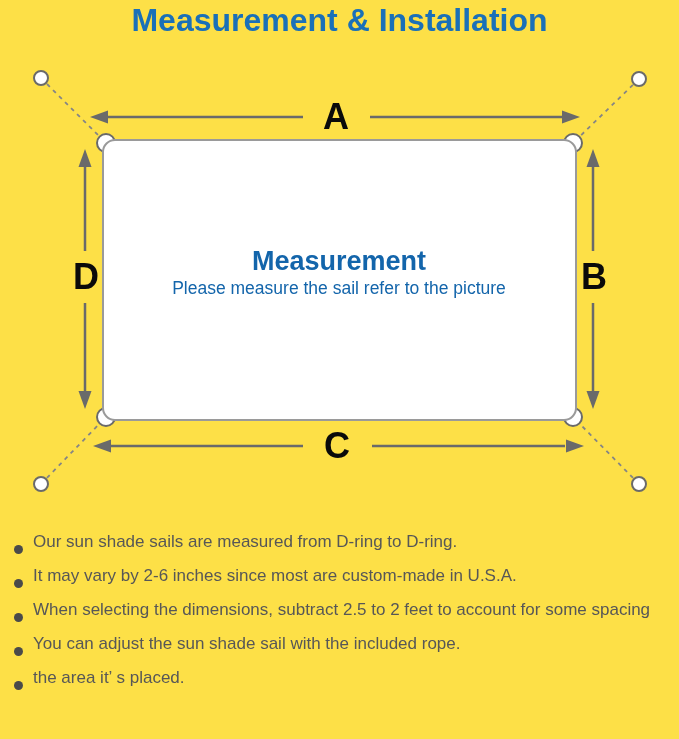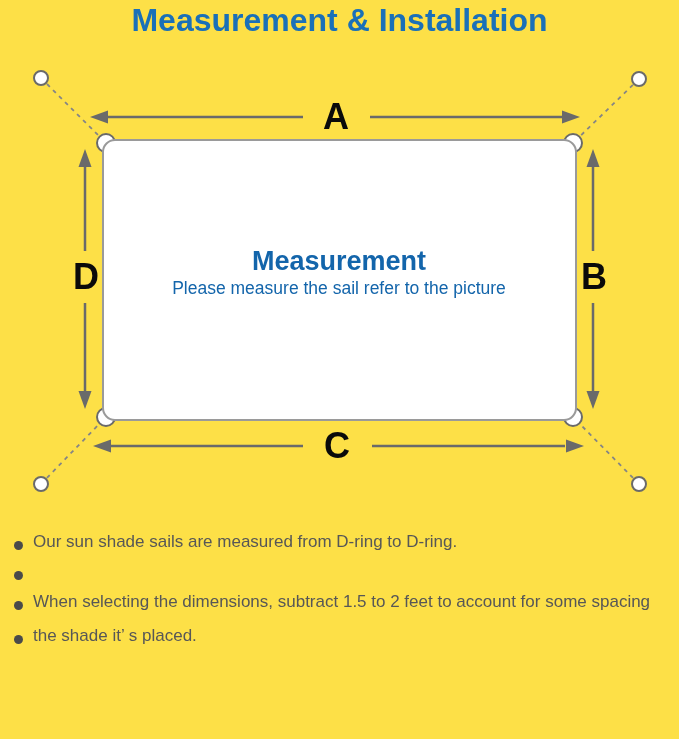--- a/index.html
+++ b/index.html
@@ -49,21 +49,21 @@
     font-size: 17.5px;
     fill: #1365ab; text-anchor: middle;
   }
   
   .notes {
     position: absolute;
     top: 529px; left: 14px; right: 6px;
   }
   .item {
     display: flex;
-    align-items: center;
+    align-items: flex-end;
     margin-bottom: 9px;
     color: #575757;
     font-size: 17px;
     line-height: 25px;
   }
   .dot {
     flex: 0 0 auto;
     width: 9px; height: 9px;
     border-radius: 50%;
     background: #4a4a4a;
@@ -129,31 +129,40 @@
 
     <div class="item">
       <span class="dot"></span>
       <div>
         <span class="ln">Our sun shade sails are measured from D-ring to D-ring.</span>
       </div>
     </div>
 
     <div class="item">
       <span class="dot"></span>
+      <div>
+        <span class="ln">It may vary by 2-6 inches since most are custom-made in U.S.A.</span>
+      </div>
     </div>
 
     <div class="item">
       <span class="dot"></span>
       <div>
-        <span class="ln">When selecting the dimensions, subtract 1.5 to 2 feet to account for some spacing</span>
+        <span class="ln">When selecting the dimensions, subtract 2.5 to 2 feet to account for some spacing</span>
       </div>
     </div>
-
 
     <div class="item">
       <span class="dot"></span>
       <div>
-        <span class="ln">the shade it’ s placed.</span>
+        <span class="ln">You can adjust the sun shade sail with the included rope.</span>
+      </div>
+    </div>
+
+    <div class="item">
+      <span class="dot"></span>
+      <div>
+        <span class="ln">the area it’ s placed.</span>
       </div>
     </div>
 
   </div>
 </div>
 
 </body></html>

